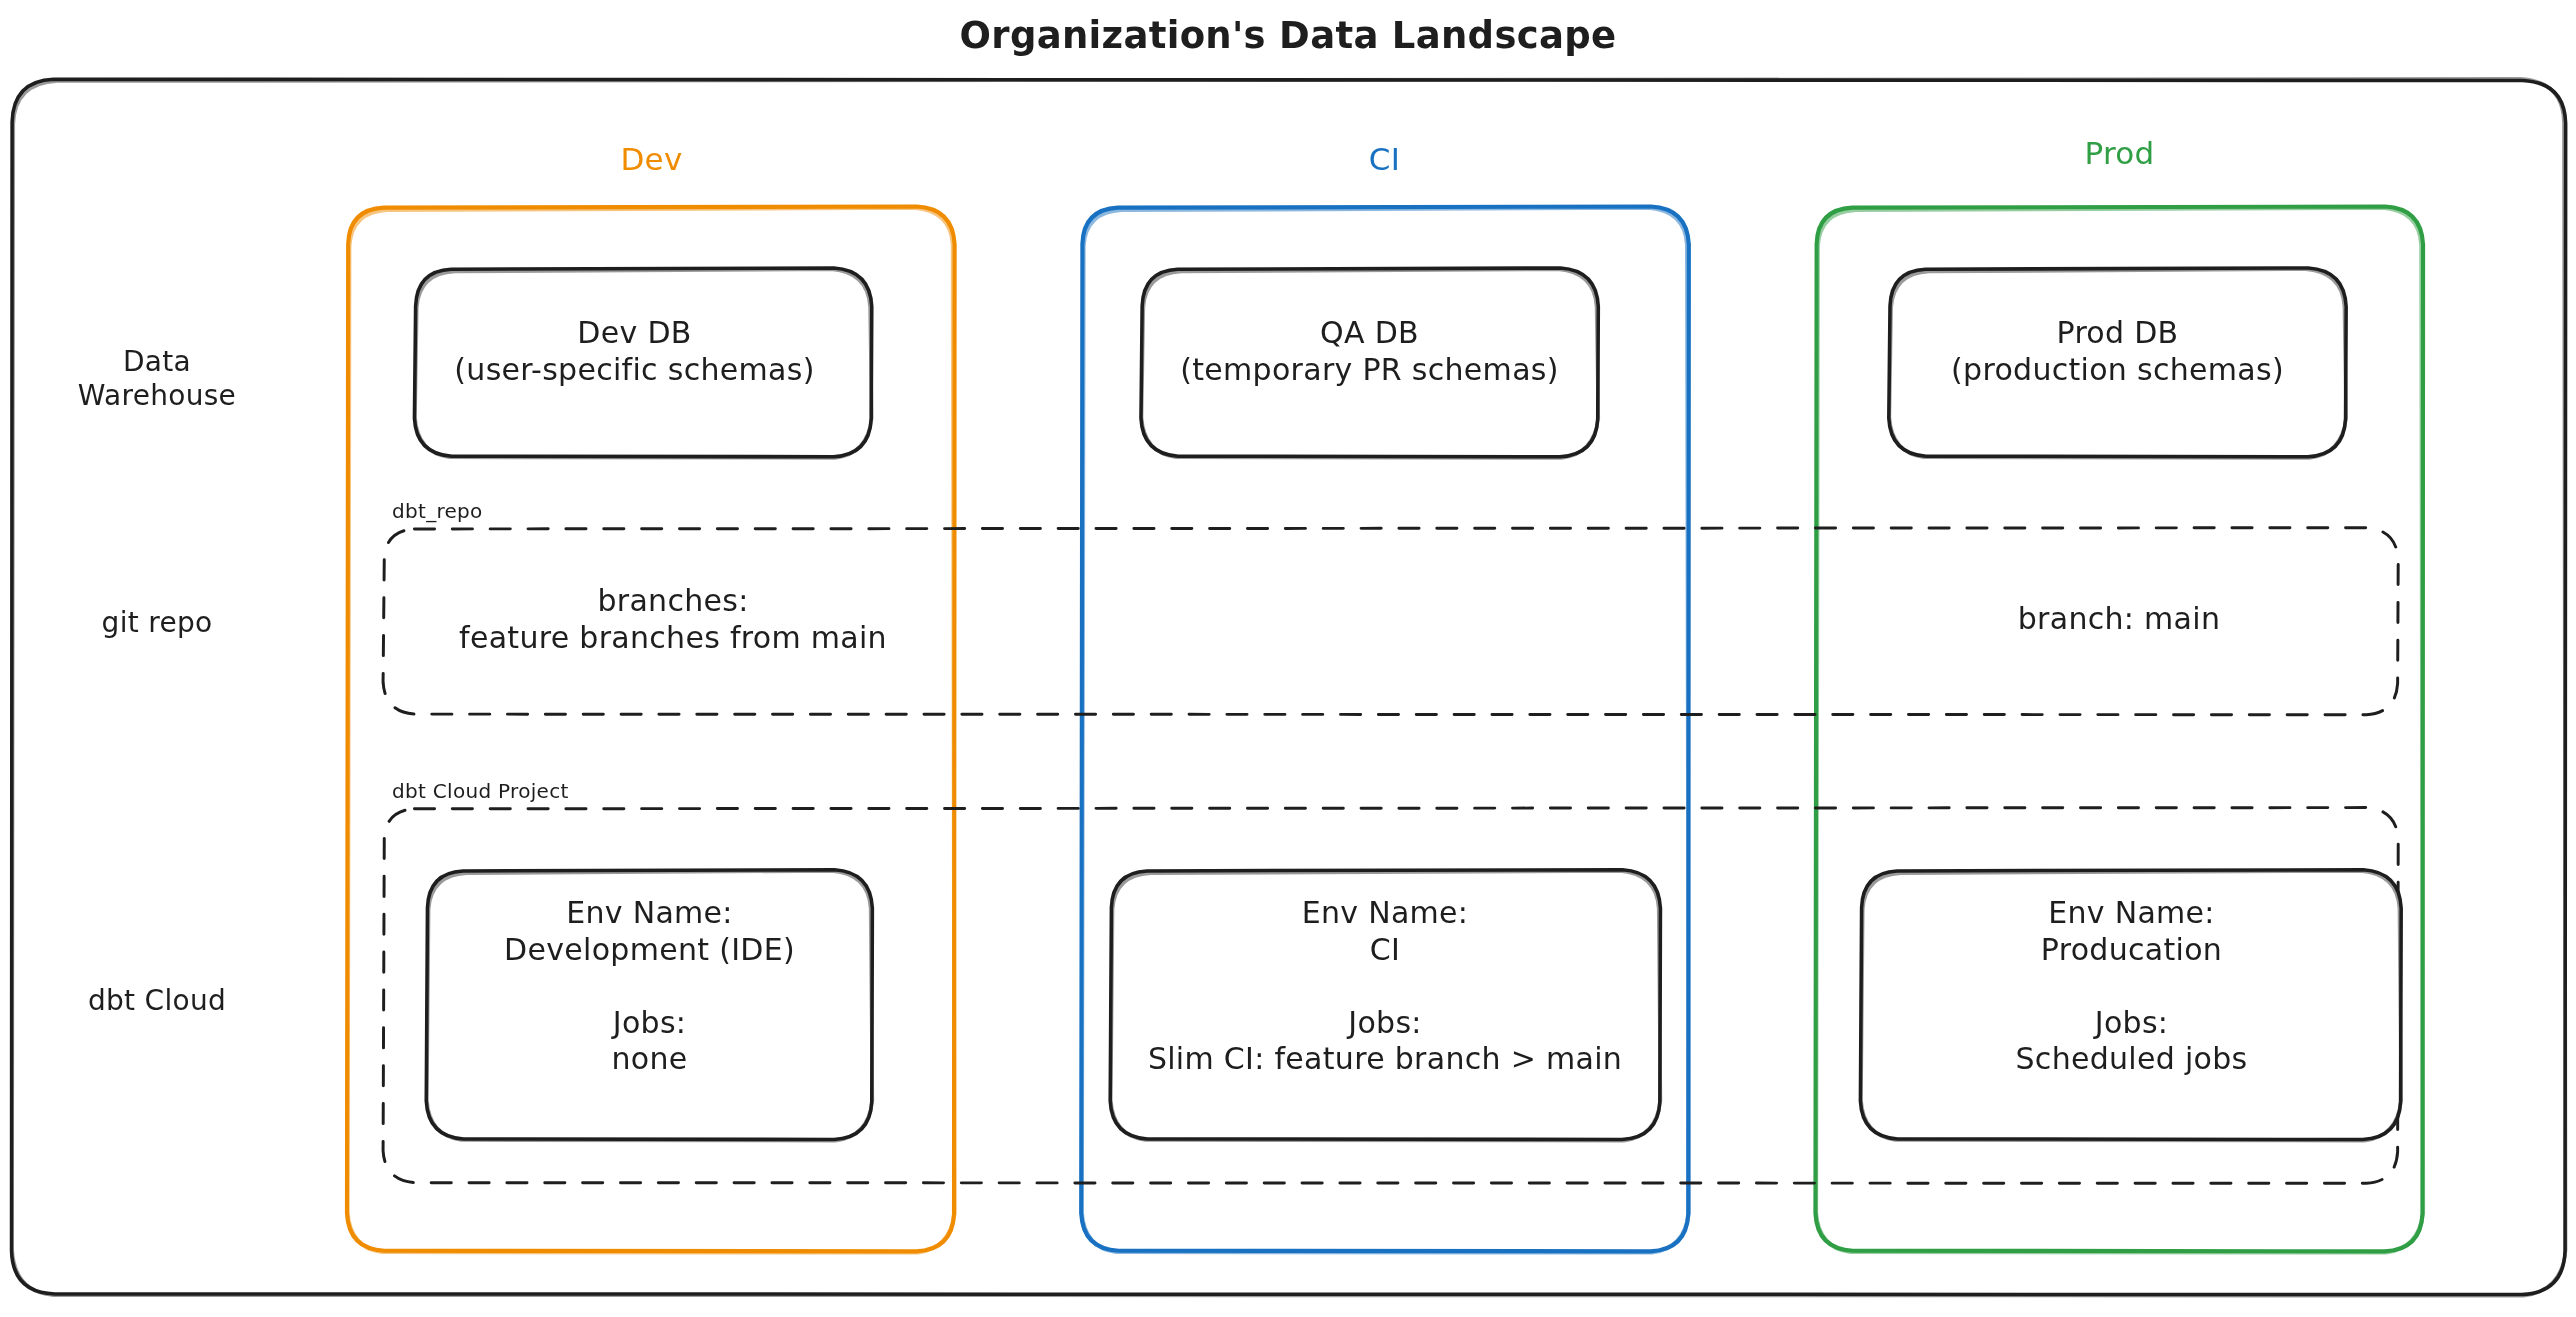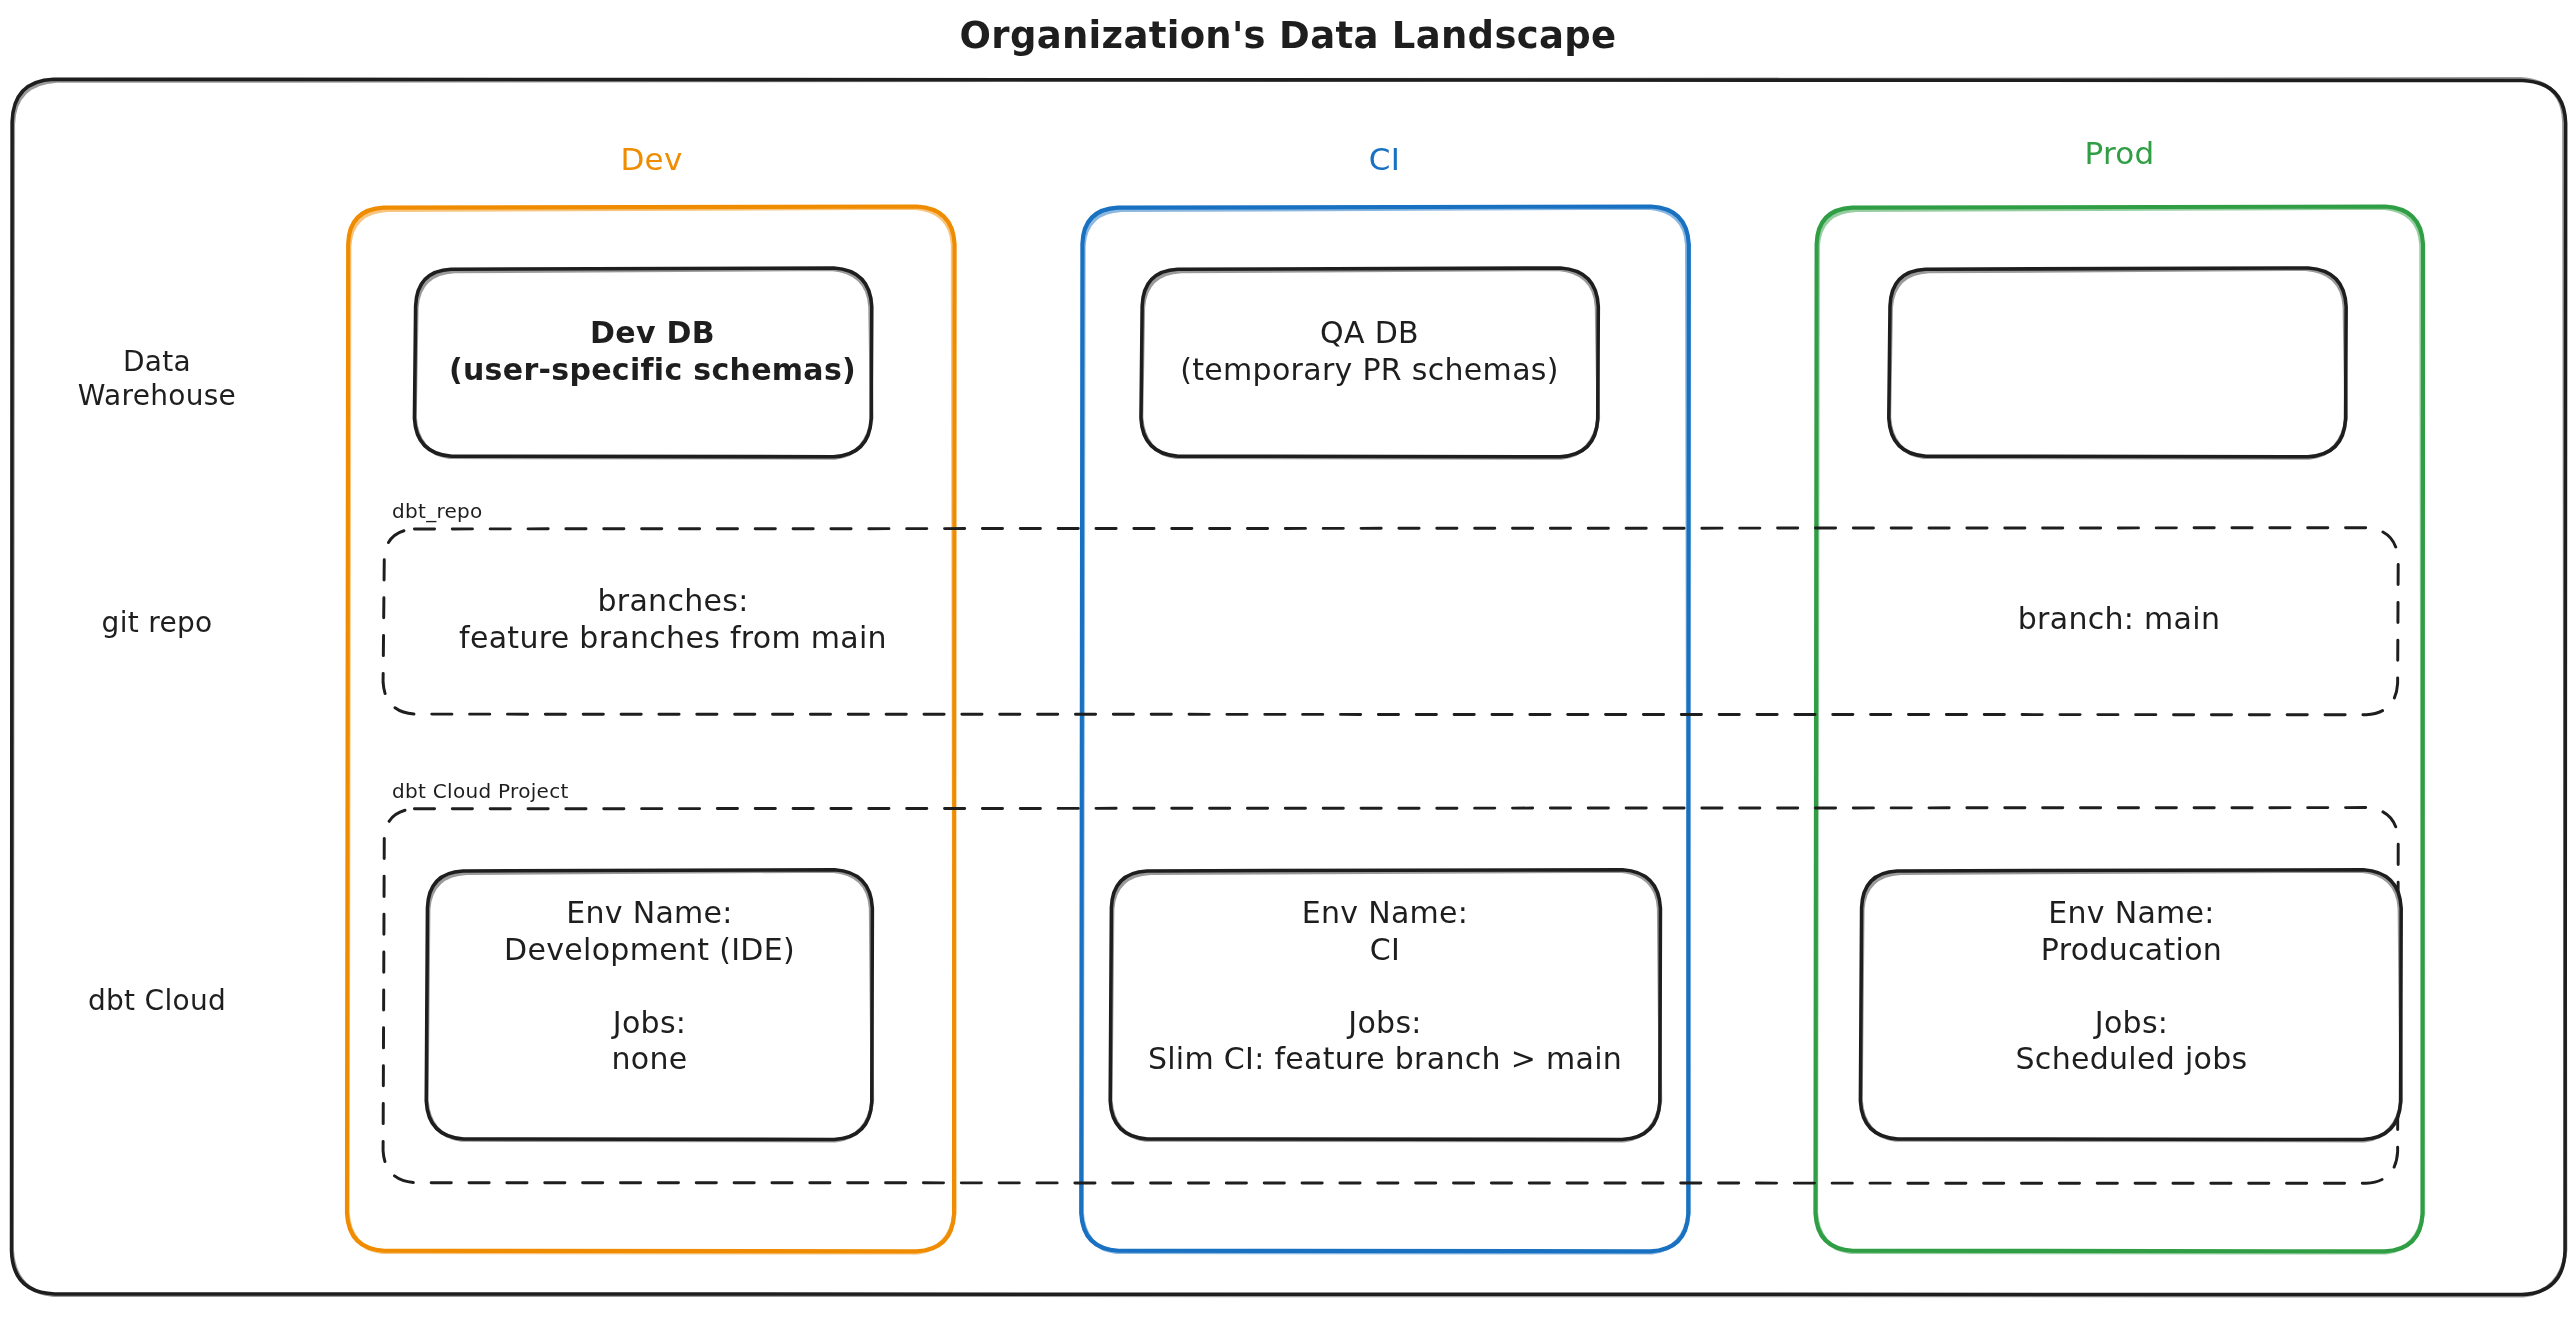--- a/index.html
+++ b/index.html
@@ -148,24 +148,26 @@
   <div class="lbl col-head prod" style="left:2001px; top:135px; width:237px;">Prod</div>
 
   <div class="lbl row-label" style="left:24px; top:323px; width:266px;margin-top:22px;">Data
 Warehouse</div>
   <div class="lbl row-label" style="left:24px; top:606px; width:266px;">git repo</div>
   <div class="lbl row-label" style="left:24px; top:984px; width:266px;">dbt Cloud</div>
 
   <div class="lbl frame-label" style="left:392px; top:499px; width:355px;">dbt_repo</div>
   <div class="lbl frame-label" style="left:392px; top:779px; width:414px;">dbt Cloud Project</div>
 
-  <div class="lbl node-text" style="left:418px; top:315px; width:469px;font-weight:bold;">Dev DB
+  <div class="lbl node-text" style="left:400px; top:315px; width:469px;">Dev DB
 (user-specific schemas)</div>
   <div class="lbl node-text" style="left:1135px; top:315px; width:469px;">QA DB
 (temporary PR schemas)</div>
+  <div class="lbl node-text" style="left:1883px; top:315px; width:469px;">Prod DB
+(production schemas)</div>
 
   <div class="lbl node-text" style="left:391px; top:583px; width:564px;">branches:
 feature branches from main</div>
   <div class="lbl node-text" style="left:1837px; top:601px; width:564px;">branch: main</div>
 
   <div class="lbl node-text" style="left:420px; top:895px; width:459px;">Env Name:
 Development (IDE)
 
 Jobs:
 none</div>

